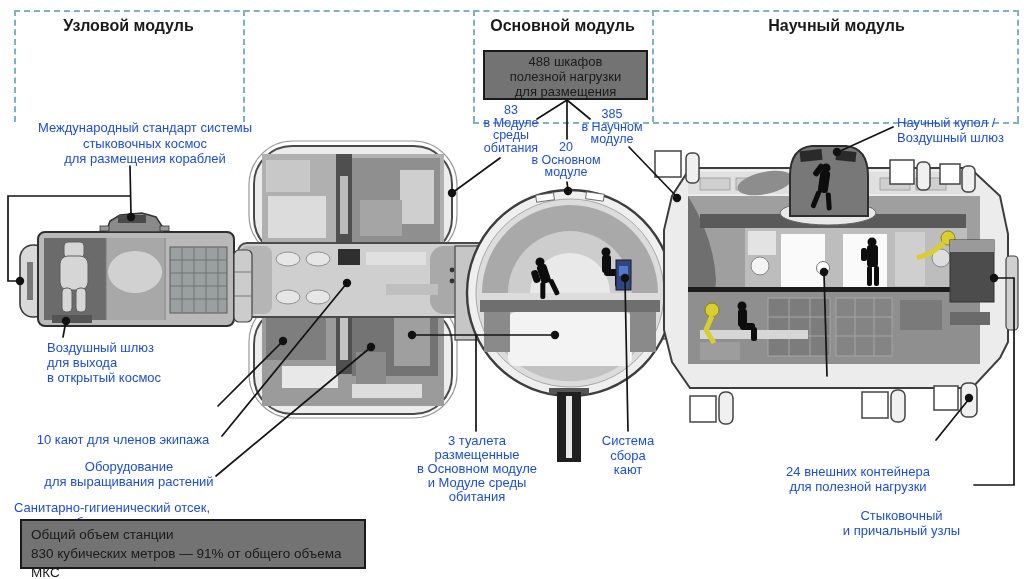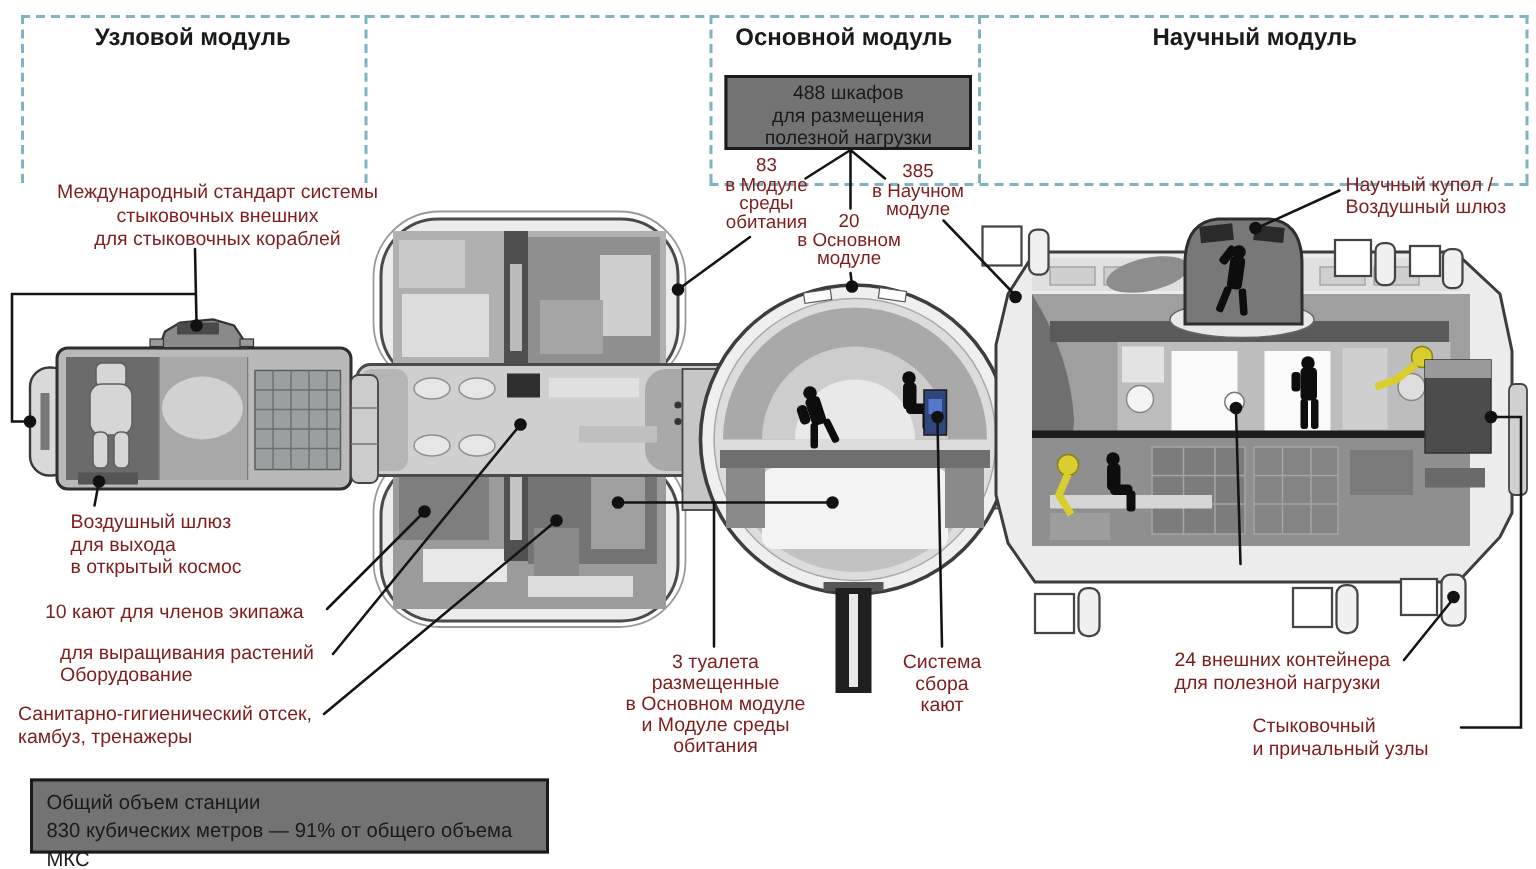--- a/index.html
+++ b/index.html
@@ -1,22 +1,22 @@
 <!DOCTYPE html>
 <html><head>
 <meta charset="utf-8">
 <style>
   html,body{margin:0;padding:0;background:#fff;}
   #stage{
     position:relative;width:1024px;height:579px;background:#fff;overflow:hidden;
     font-family:"Liberation Sans",sans-serif;color:#1a1a1a;
   }
-  .lbl{position:absolute;font-size:13px;line-height:15px;color:#7f1d1d;white-space:nowrap;}
+  .lbl{position:absolute;font-size:13px;line-height:15px;color:#1d4ed8;white-space:nowrap;}
   .lbl.c{text-align:center;}
-  .lbl.r{text-align:left;}
+  .lbl.r{text-align:center;margin-top:32px;}
   .lbl span{display:block;}
   .hdr{position:absolute;top:17px;font-size:16px;font-weight:600;text-align:center;}
   .dashedWrap{
     position:absolute;left:14px;top:10px;width:1005px;height:112px;
     border:2px dashed #7db3c4;border-bottom:none;box-sizing:border-box;
   }
   .vdiv{position:absolute;top:10px;height:112px;width:0;border-left:2px dashed #7db3c4;}
   .hseg{position:absolute;top:122px;height:0;border-top:2px dashed #7db3c4;}
   .box{
     position:absolute;border:2px solid #1a1a1a;background:#737373;box-sizing:border-box;
@@ -278,37 +278,37 @@
         <circle cx="677" cy="198" r="4.2"></circle>
       <circle cx="837" cy="152" r="4.2"></circle>
         <circle cx="824" cy="272" r="4.2"></circle>
       <circle cx="969" cy="398" r="4.2"></circle>
         <circle cx="994" cy="278" r="4.2"></circle>
     </g>
   </svg>
 
   <div class="lbl c" style="left:25px;top:120px;width:240px;line-height:15.5px">
     <span>Международный стандарт системы</span>
-    <span>стыковочных внешних</span>
-    <span>для стыковочных кораблей</span>
+    <span>стыковочных космос</span>
+    <span>для размещения кораблей</span>
   </div>
 
   <div class="lbl" style="left:47px;top:340px">
     <span>Воздушный шлюз</span>
     <span>для выхода</span>
     <span>в открытый космос</span>
   </div>
 
   <div class="lbl r" style="left:30px;top:400px;width:186px">
     <span>10 кают  для членов экипажа</span>
   </div>
 
   <div class="lbl r" style="left:40px;top:427px;width:178px">
+    <span>Оборудование</span>
     <span>для выращивания растений</span>
-    <span>Оборудование</span>
   </div>
 
   <div class="lbl r" style="left:12px;top:468px;width:200px">
     <span>Санитарно-гигиенический отсек,</span>
     <span>камбуз, тренажеры</span>
   </div>
 
   <div class="lbl c" style="left:417px;top:434px;width:120px;line-height:14px">
     <span>3 туалета</span>
     <span>размещенные</span>
@@ -318,22 +318,22 @@
   </div>
 
   <div class="lbl c" style="left:593px;top:434px;width:70px;line-height:14.5px">
     <span>Система</span>
     <span>сбора</span>
     <span>кают</span>
   </div>
 
   <div class="box" id="racksBox">
     <span style="display:block">488 шкафов</span>
+    <span style="display:block">полезной нагрузки</span>
     <span style="display:block">для размещения</span>
-    <span style="display:block">полезной нагрузки</span>
   </div>
 
   <div class="lbl c num" style="left:468px;top:104px;width:86px">
     <span>83</span>
     <span>в Модуле</span>
     <span>среды</span>
     <span>обитания</span>
   </div>
 
   <div class="lbl c num" style="left:524px;top:141px;width:84px">

